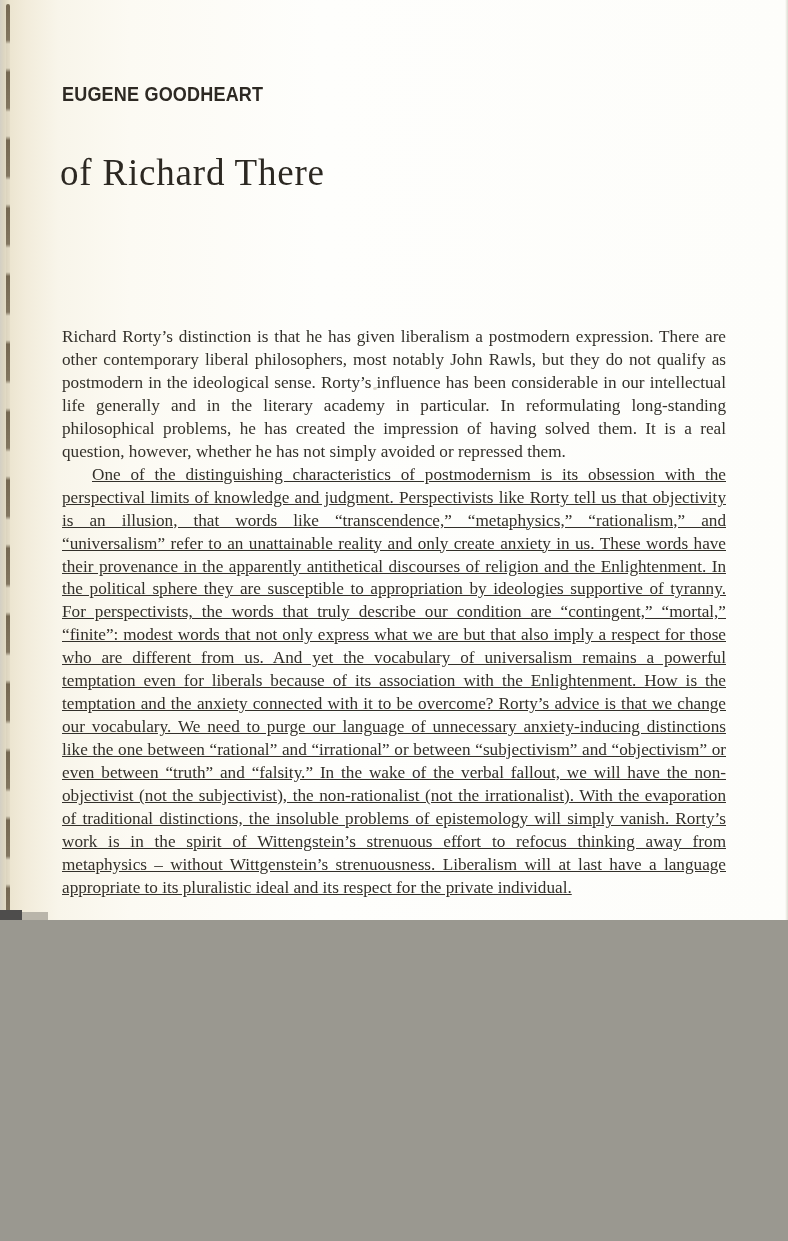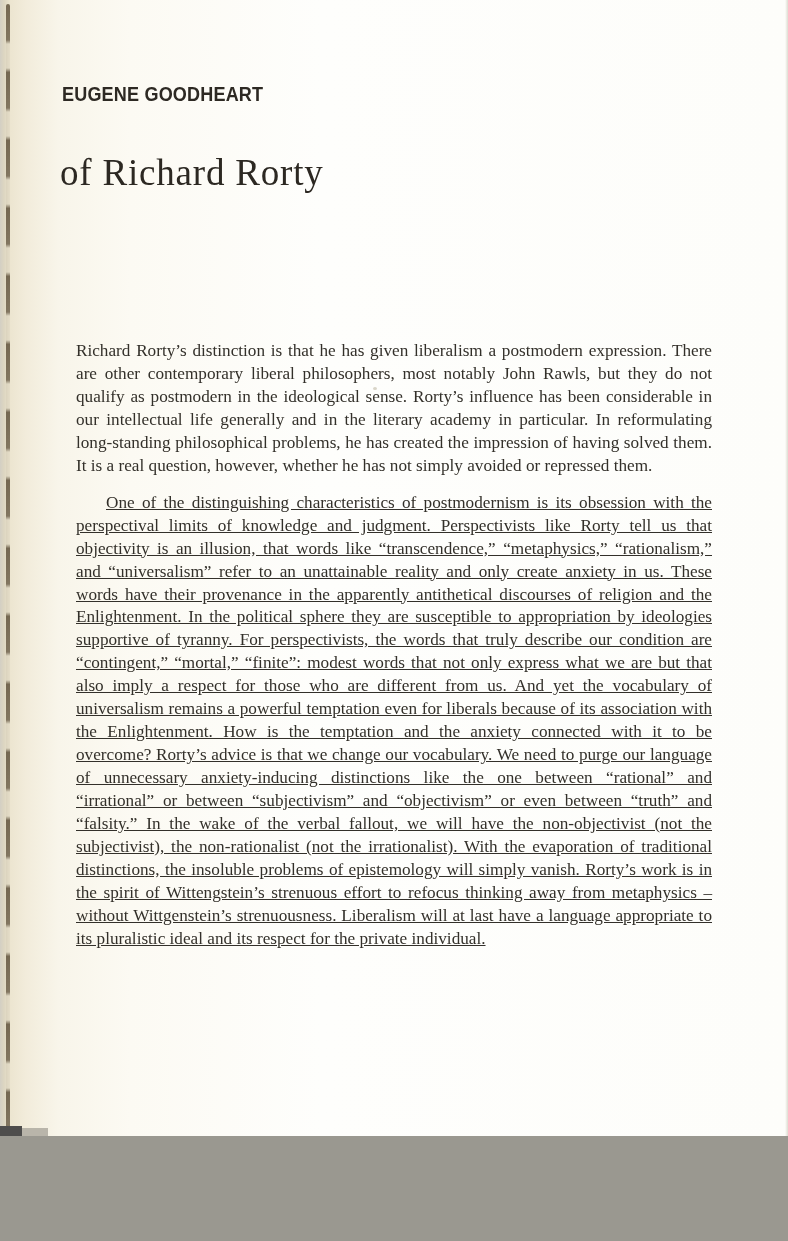--- a/index.html
+++ b/index.html
@@ -3,21 +3,21 @@
 <meta charset="utf-8">
 <style>
   html, body {
     margin: 0;
     padding: 0;
     background: #9a9890;
   }
   .page {
     position: relative;
     width: 788px;
-    height: 1136px;
+    height: 920px;
     overflow: hidden;
     background:
       linear-gradient(90deg,
         var(--edge-shadow, #d3cfc4) 0px,
         #ddd6c1 4px,
         #ece5d0 10px,
         var(--paper-cream, #f2ecdb) 26px,
         #f8f5ea 58px,
         #fcfaf3 130px,
         var(--paper-white, #fefefc) 320px,
@@ -103,21 +103,21 @@
     position: absolute;
     left: 62px;
     top: 326px;
     width: 664px;
     color: var(--ink, #33302a);
     font-size: 17.2px;
     line-height: 22.95px;
     text-align: justify;
   }
   .body-text p {
-    margin: 14px;
+    margin: 0;
   }
   .body-text p.indented {
     text-indent: 30px;
     text-decoration: underline;
   }
 </style>
 </head>
 <body>
 
 <div class="page">
@@ -125,21 +125,21 @@
   <div class="binding-line"></div>
   <div class="right-edge-line"></div>
   <div class="corner-dark"></div>
   <div class="corner-gray"></div>
   <div class="speck s1"></div>
   <div class="speck s2"></div>
 
   <div class="author">EUGENE GOODHEART</div>
 
   <div class="title-block">
-    <div class="title-line">of Richard Rorty</div>
+    <div class="title-line">of Richard There</div>
   </div>
 
   <div class="body-text">
     <p>Richard Rorty’s distinction is that he has given liberalism a postmodern expression. There are other contemporary liberal philosophers, most notably John Rawls, but they do not qualify as postmodern in the ideological sense. Rorty’s influence has been considerable in our intellectual life generally and in the literary academy in particular. In reformulating long-standing philosophical problems, he has created the impression of having solved them. It is a real question, however, whether he has not simply avoided or repressed them.</p>
     <p class="indented">One of the distinguishing characteristics of postmodernism is its obsession with the perspectival limits of knowledge and judgment. Perspectivists like Rorty tell us that objectivity is an illusion, that words like “transcendence,” “metaphysics,” “rationalism,” and “universalism” refer to an unattainable reality and only create anxiety in us. These words have their provenance in the apparently antithetical discourses of religion and the Enlightenment. In the political sphere they are susceptible to appropriation by ideologies supportive of tyranny. For perspectivists, the words that truly describe our condition are “contingent,” “mortal,” “finite”: modest words that not only express what we are but that also imply a respect for those who are different from us. And yet the vocabulary of universalism remains a powerful temptation even for liberals because of its association with the Enlightenment. How is the temptation and the anxiety connected with it to be overcome? Rorty’s advice is that we change our vocabulary. We need to purge our language of unnecessary anxiety-inducing distinctions like the one between “rational” and “irrational” or between “subjectivism” and “objectivism” or even between “truth” and “falsity.” In the wake of the verbal fallout, we will have the non-objectivist (not the subjectivist), the non-rationalist (not the irrationalist). With the evaporation of traditional distinctions, the insoluble problems of epistemology will simply vanish. Rorty’s work is in the spirit of Wittengstein’s strenuous effort to refocus thinking away from metaphysics – without Wittgenstein’s strenuousness. Liberalism will at last have a language appropriate to its pluralistic ideal and its respect for the private individual.</p>
   </div>
 
 </div>
 
 </body></html>

